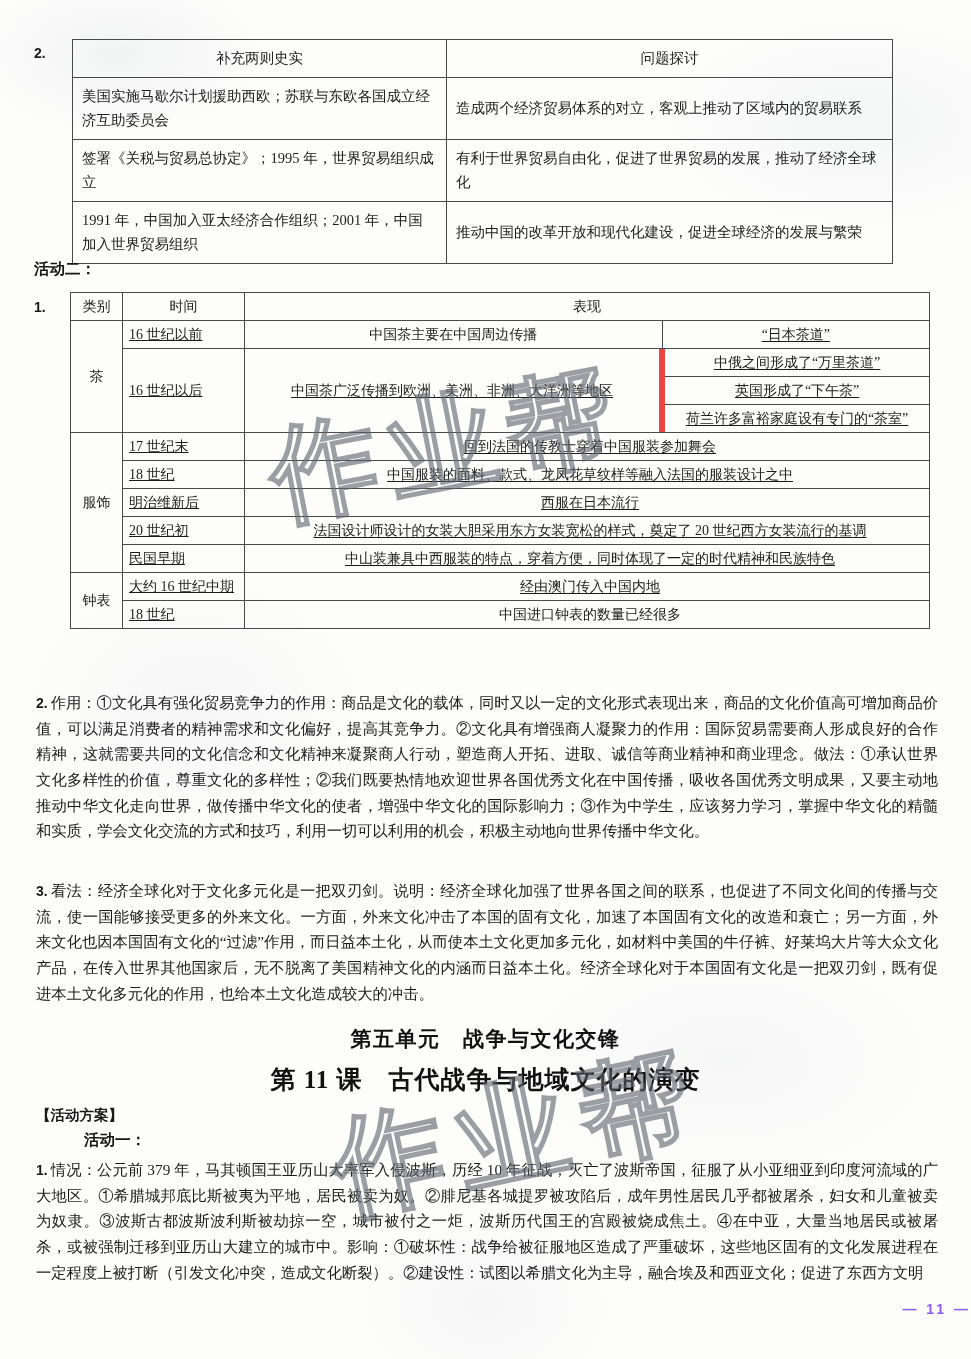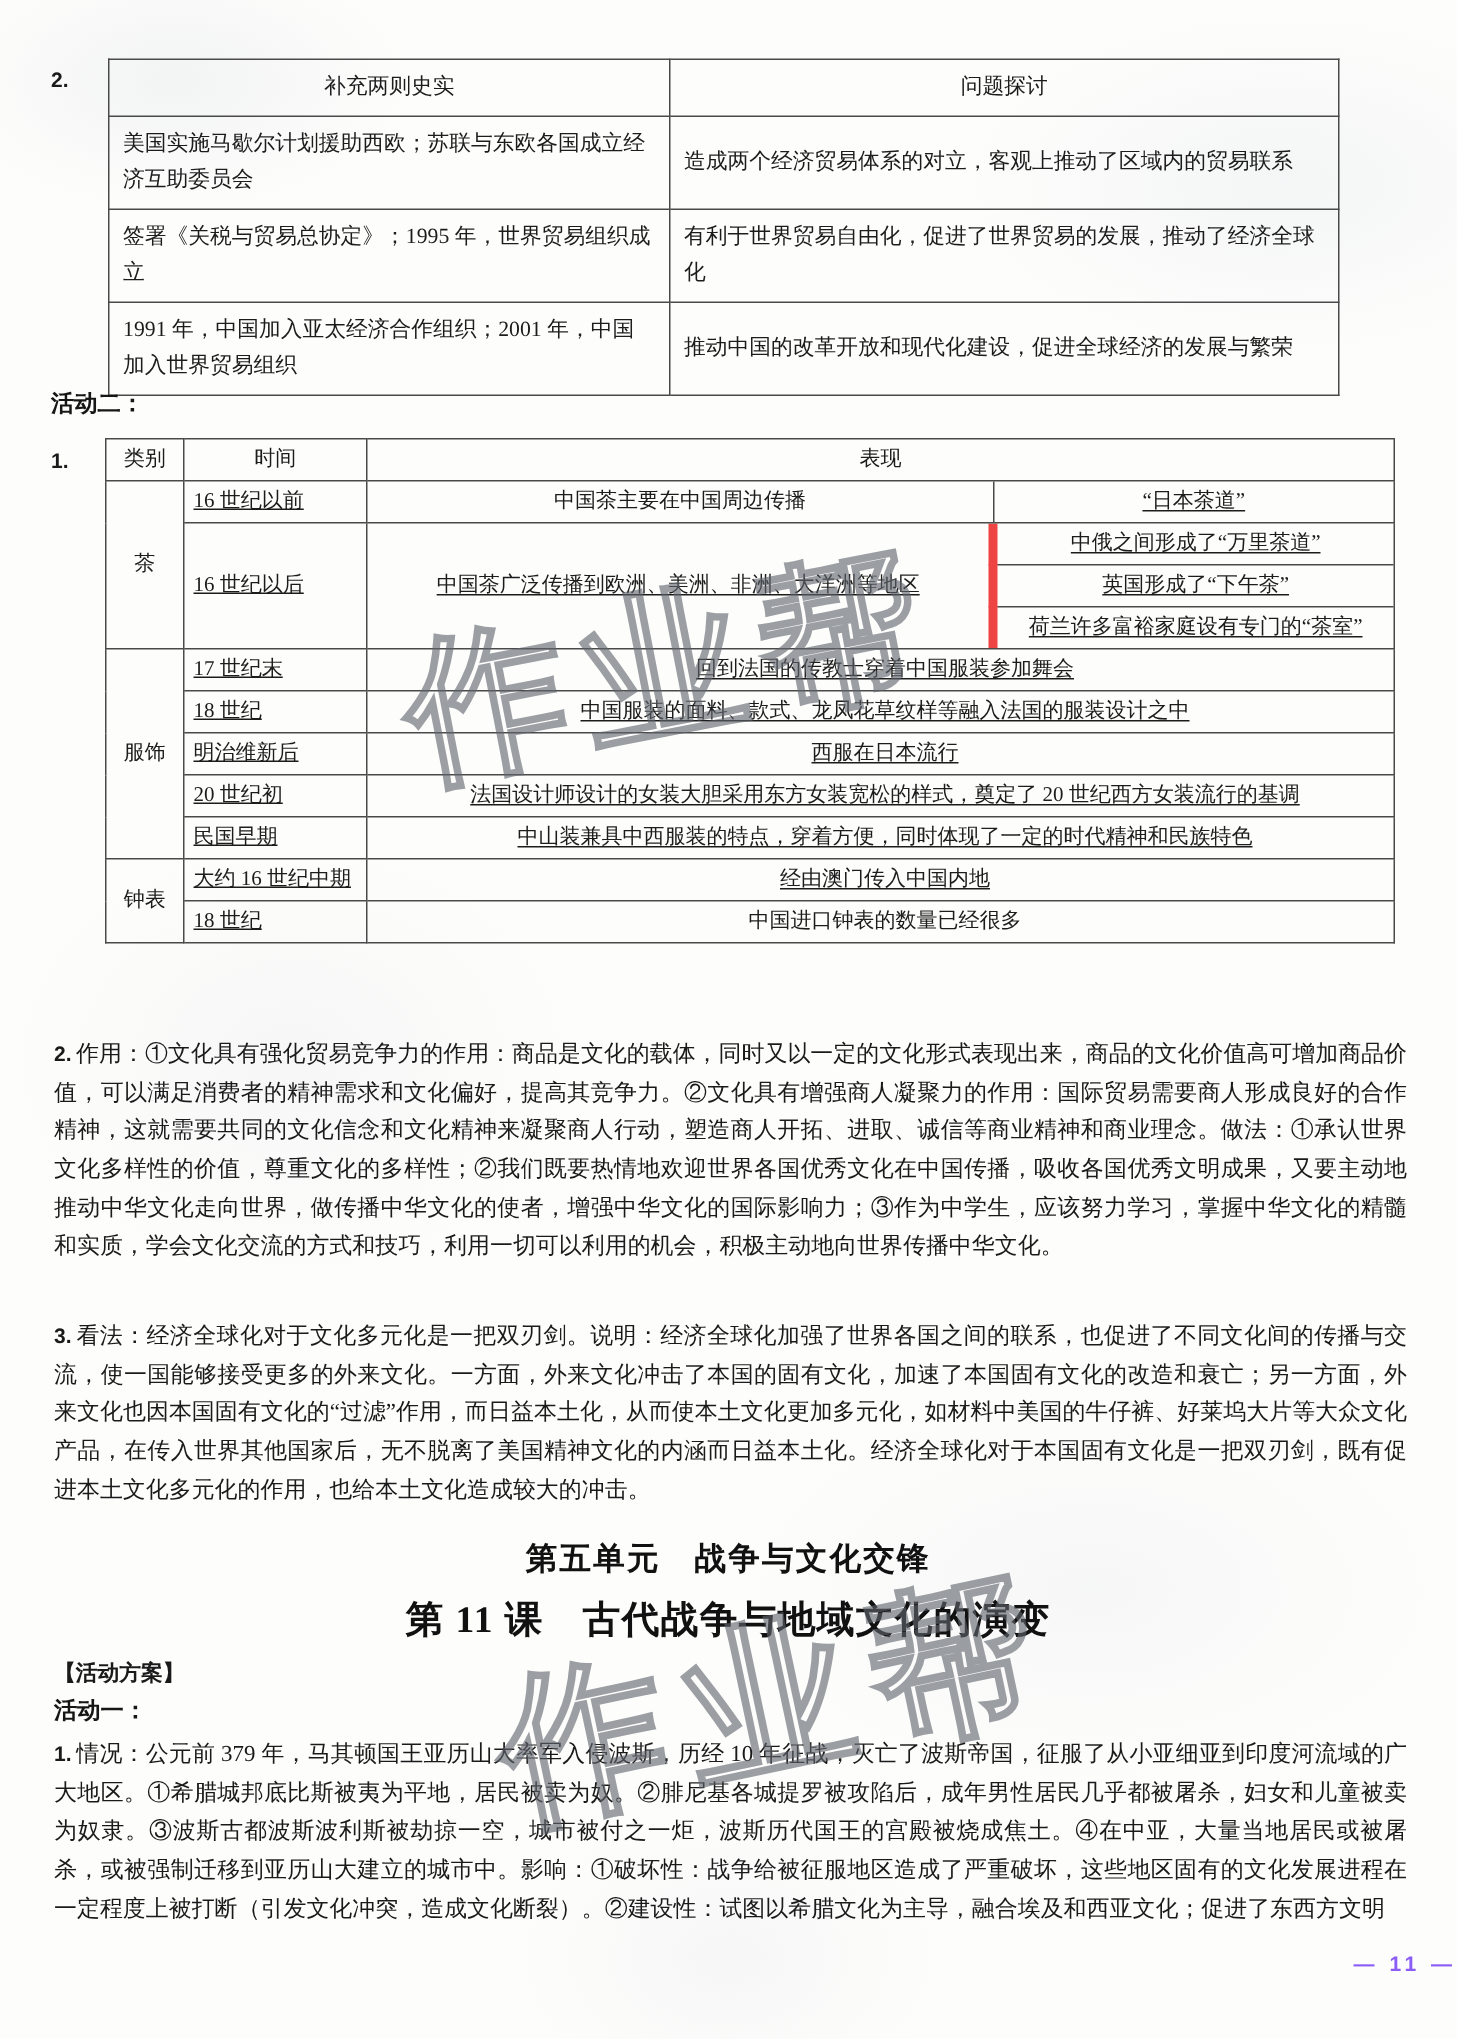--- a/index.html
+++ b/index.html
@@ -127,20 +127,21 @@
     font-size: 14.5px;
     font-weight: bold;
     font-family: "Liberation Sans", sans-serif;
     color: #1a1a1a;
   }
   .sub-head {
     position: absolute;
     font-size: 15.5px;
     font-weight: bold;
     color: #161616;
+    margin-left: 48px;
   }
   .activity-head {
     position: absolute;
     font-size: 15.5px;
     font-weight: bold;
     color: #161616;
   }
 
   .page-num {
     position: absolute;

